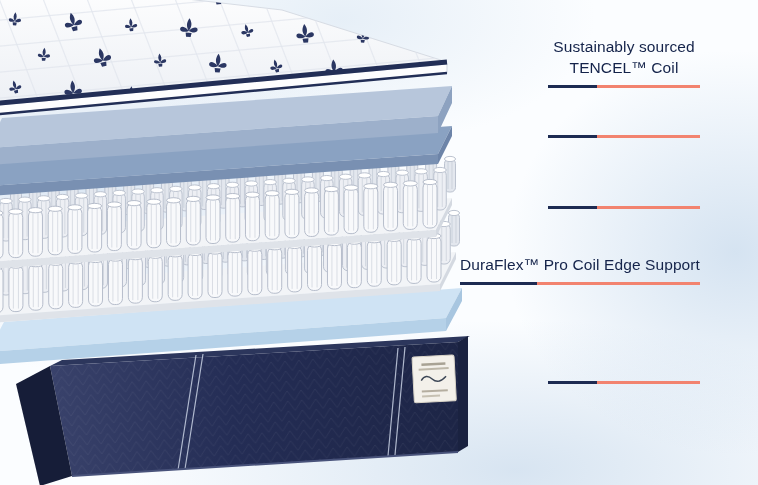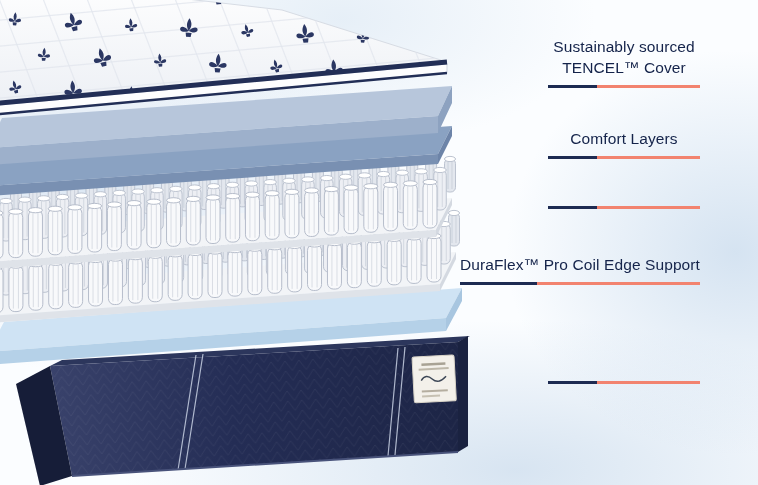--- a/index.html
+++ b/index.html
@@ -1091,25 +1091,24 @@
         </g>
       <path d="M -12 106 L 447 64 L 447 73 L -12 115 Z" fill="#fdfdfe" stroke="#cfd5e0" stroke-width="1"></path>
       <path d="M 447 62 L -12 104" stroke="#222e56" stroke-width="5" fill="none"></path>
       <path d="M 447 73 L -12 115" stroke="#222e56" stroke-width="2.5" fill="none"></path>
     </g>
   </svg>
 
   <div>
     <div class="callout" style="top:36px">
       <div>Sustainably sourced</div>
-      <div>TENCEL™ Cover</div>
+      <div>TENCEL™ Coil</div>
       <div class="callout-rule"></div>
     </div>
     <div class="callout" style="top:128px">
-      <div>Comfort Layers</div>
       <div class="callout-rule"></div>
     </div>
     <div class="callout" style="top:199px">
       <div></div>
       <div class="callout-rule"></div>
     </div>
     <div class="callout" style="top:254px">
       <div>DuraFlex™ Pro Coil Edge Support</div>
       <div></div>
       <div class="callout-rule"></div>

